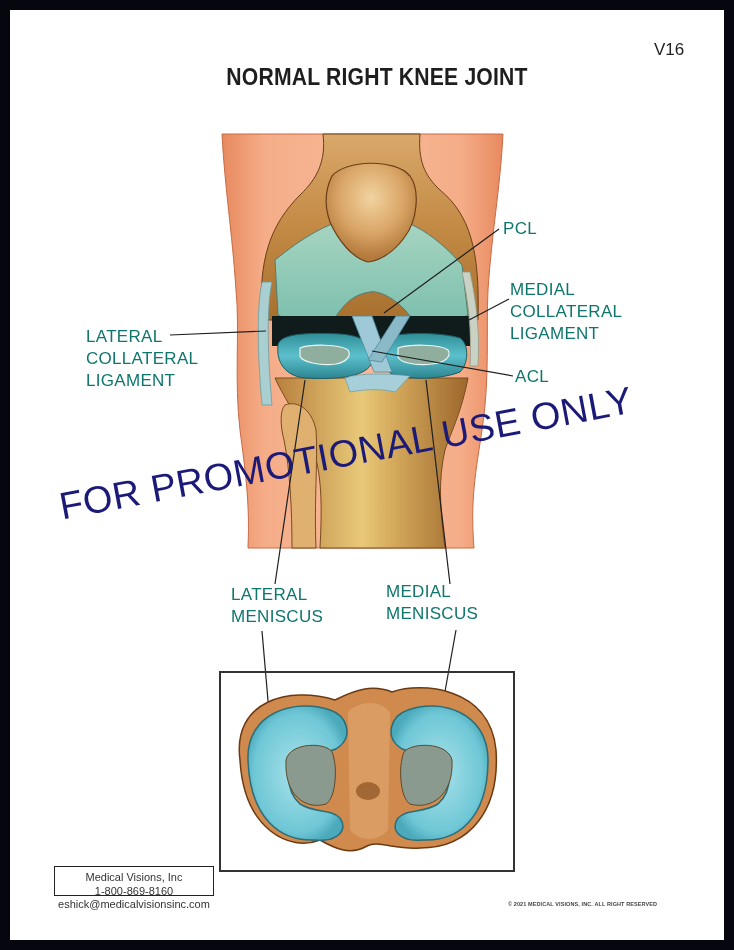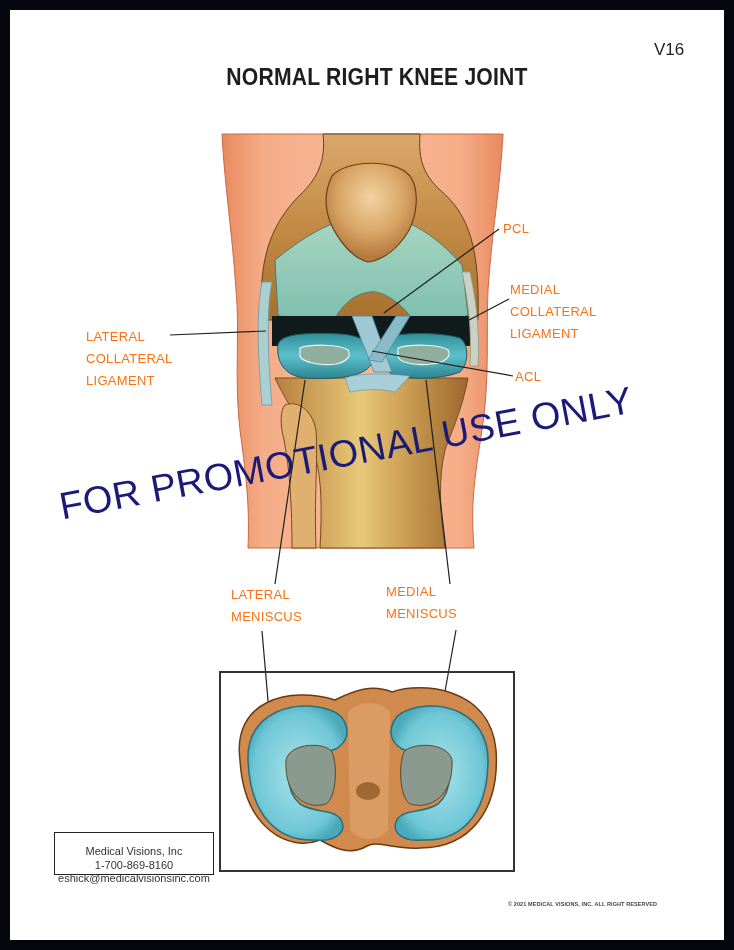--- a/index.html
+++ b/index.html
@@ -14,37 +14,37 @@
   }
   .title {
     position: absolute; left: 0; top: 64px; width: 754px; text-align: center;
     font-weight: bold; font-size: 23px; color: #1e1e1e; letter-spacing: 0.2px;
     transform: scaleX(0.92); transform-origin: 377px 0;
   }
   .code {
     position: absolute; left: 654px; top: 40px; font-size: 17px; color: #222;
   }
   .label {
-    position: absolute; font-size: 13px; line-height: 22px; color: #f97316;
+    position: absolute; font-size: 17px; line-height: 22px; color: #0f766e;
     letter-spacing: 0.3px;
   }
   svg.art { position: absolute; left: 0; top: 0; }
   .watermark {
     position: absolute; left: 56px; top: 486px;
     font-size: 38px; color: #1b1a78; white-space: nowrap;
     transform: rotate(-10.6deg); transform-origin: 0 0; letter-spacing: 0.5px;
   }
   .inset {
     position: absolute; left: 219px; top: 671px; width: 296px; height: 201px;
     border: 2px solid #333; box-sizing: border-box;
   }
   .contact {
-    position: absolute; left: 54px; top: 832px; width: 160px; height: 43px;
+    position: absolute; left: 54px; top: 866px; width: 160px; height: 30px;
     border: 1.5px solid #222; box-sizing: border-box; text-align: center;
-    font-size: 11px; line-height: 13.5px; color: #333; padding-top: 12px;
+    font-size: 11px; line-height: 13.5px; color: #333; padding-top: 4px;
   }
   .contact div { white-space: nowrap; }
   .copyright {
     position: absolute; left: 508px; top: 901px; font-size: 5.5px;
     font-weight: bold; color: #444; white-space: nowrap; letter-spacing: 0.1px;
   }
 </style>
 </head>
 <body>
 
@@ -167,17 +167,17 @@
 
 <div class="label" style="left:386px; top:581px;">
   <div>MEDIAL</div>
   <div>MENISCUS</div>
 </div>
 
 <div class="watermark">FOR PROMOTIONAL USE ONLY</div>
 
 <div class="contact">
   <div>Medical Visions, Inc</div>
-  <div>1-700-869-8160</div>
+  <div>1-800-869-8160</div>
   <div>eshick@medicalvisionsinc.com</div>
 </div>
 
 <div class="copyright">© 2021 MEDICAL VISIONS, INC. ALL RIGHT RESERVED</div>
 
 </body></html>

